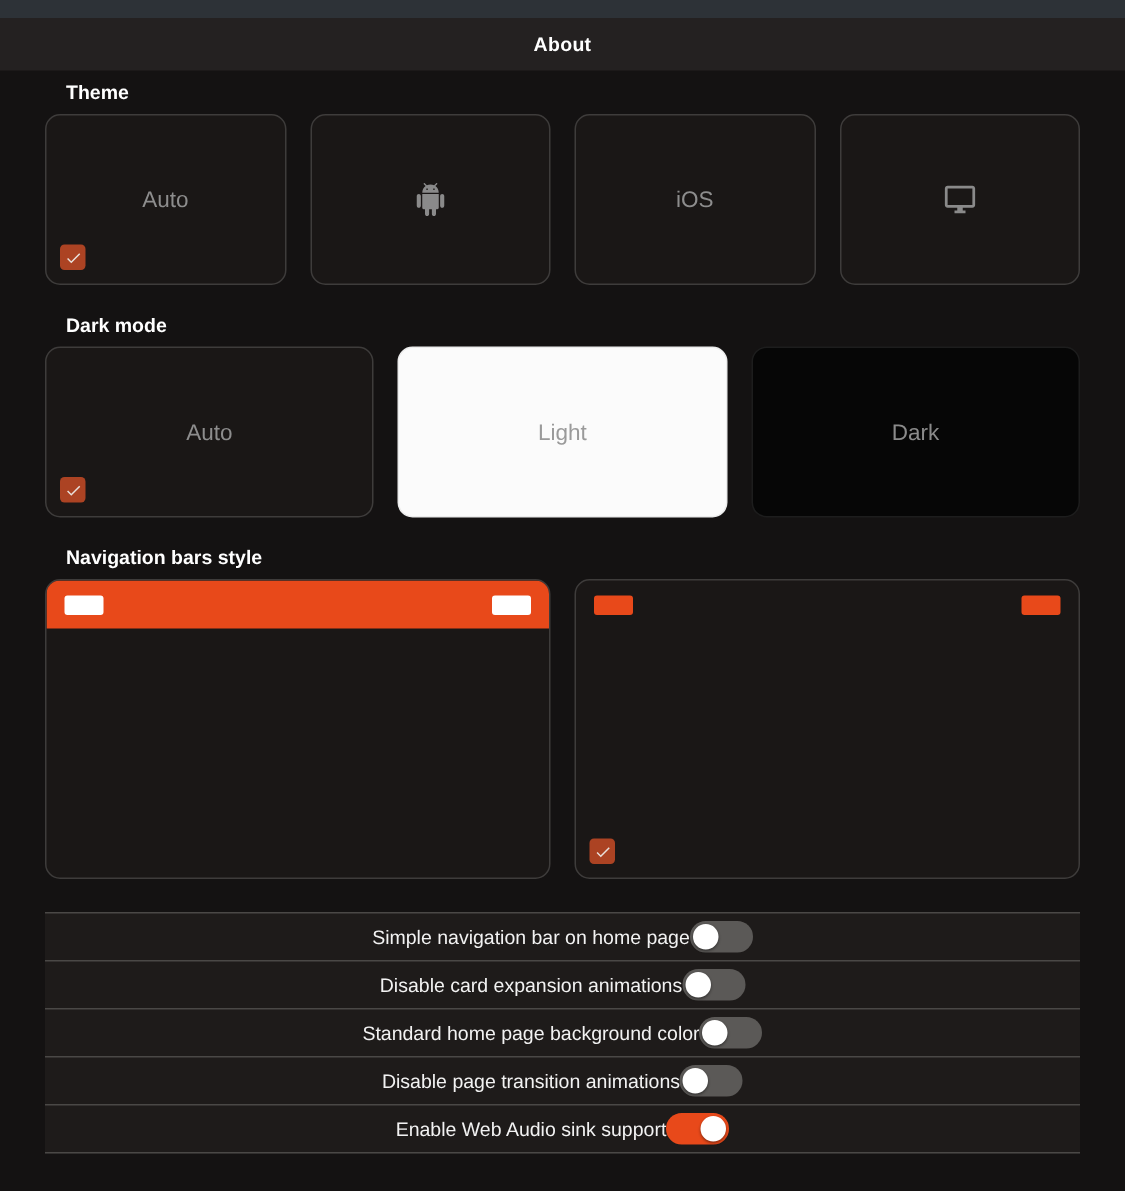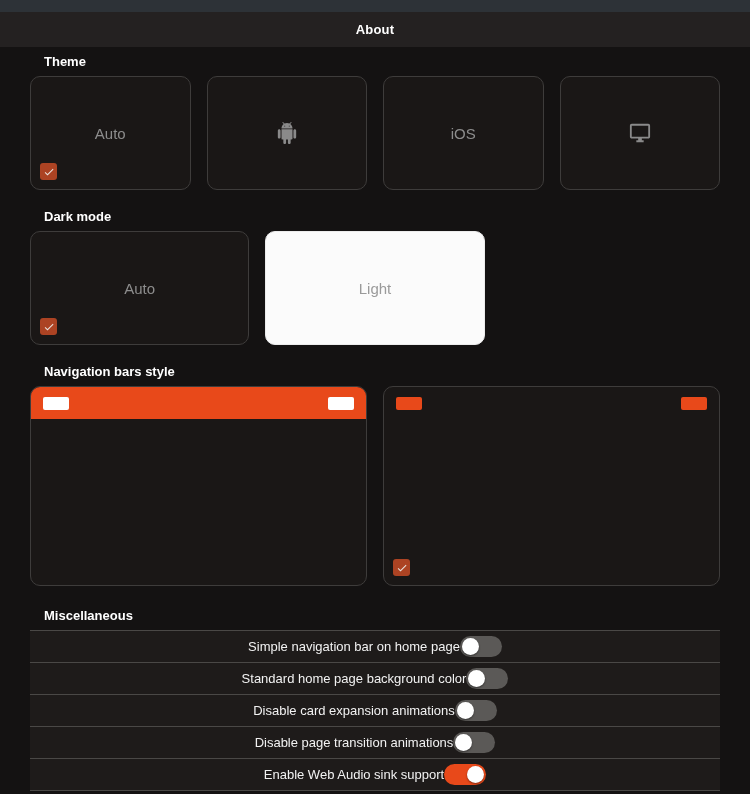--- a/index.html
+++ b/index.html
@@ -104,20 +104,24 @@
         <span class="checkbox sel">
           <svg width="12" height="12" viewBox="0 0 24 24">
               <path fill="#e9e1dc" d="M9 16.2 4.8 12l-1.4 1.4L9 19 21 7l-1.4-1.4z"></path>
             </svg>
         </span>
       </div>
       <div class="card option-card light">
         <span class="card-label">Light</span>
 
       </div>
+      <div class="card option-card dark">
+        <span class="card-label">Dark</span>
+
+      </div>
     </div>
   </section>
 
   <section class="section" style="margin-bottom:22px">
     <h2 class="section-heading">Navigation bars style</h2>
     <div class="grid grid-2">
       <div class="card nav-card">
         <div class="nav-bar solid">
           <span class="pill"></span>
           <span class="pill"></span>
@@ -132,36 +136,35 @@
         <span class="checkbox sel">
           <svg width="12" height="12" viewBox="0 0 24 24">
               <path fill="#e9e1dc" d="M9 16.2 4.8 12l-1.4 1.4L9 19 21 7l-1.4-1.4z"></path>
             </svg>
         </span>
       </div>
     </div>
   </section>
 
   <section>
-    <h2 class="section-heading">Miscellaneous</h2>
     <div class="misc-rows">
       <div class="row">
         <span class="row-label">Simple navigation bar on home page</span>
         <span class="toggle">
             <span class="knob"></span>
           </span>
       </div>
       <div class="row">
-        <span class="row-label">Standard home page background color</span>
+        <span class="row-label">Disable card expansion animations</span>
         <span class="toggle">
             <span class="knob"></span>
           </span>
       </div>
       <div class="row">
-        <span class="row-label">Disable card expansion animations</span>
+        <span class="row-label">Standard home page background color</span>
         <span class="toggle">
             <span class="knob"></span>
           </span>
       </div>
       <div class="row">
         <span class="row-label">Disable page transition animations</span>
         <span class="toggle">
             <span class="knob"></span>
           </span>
       </div>

